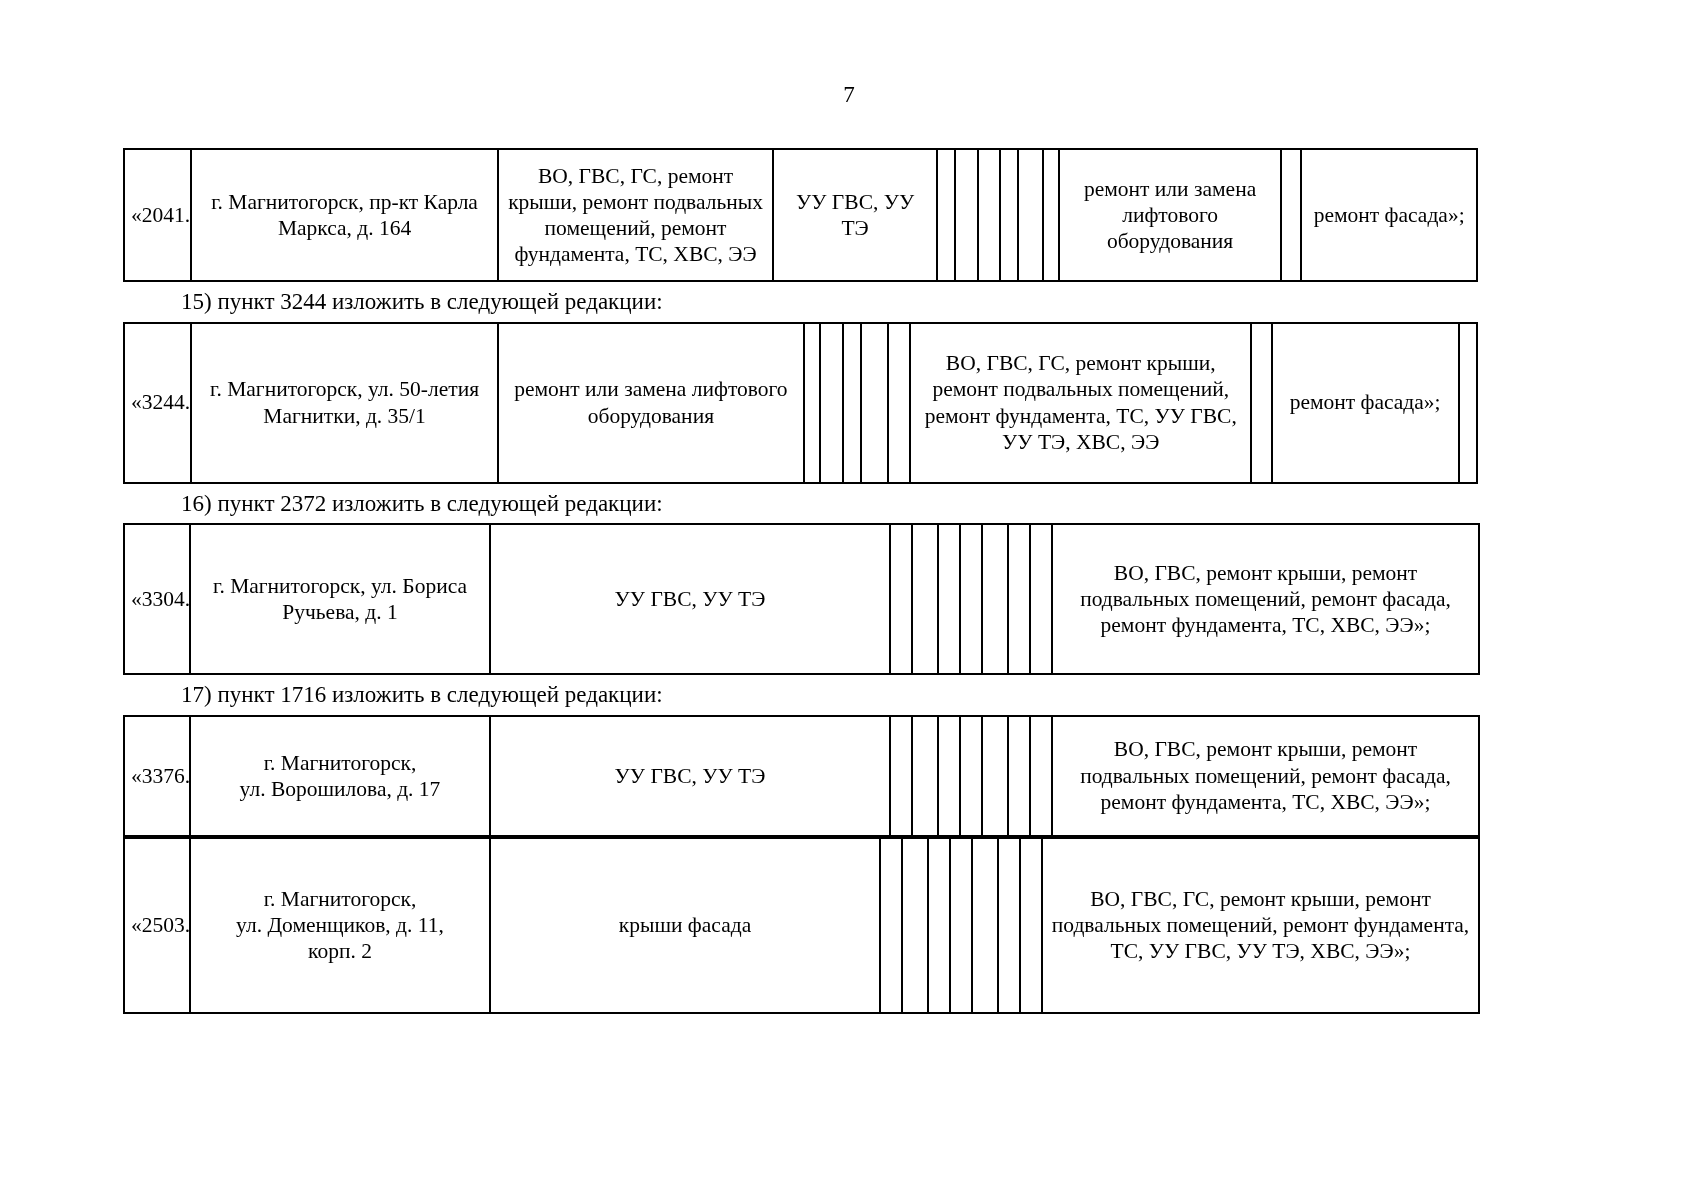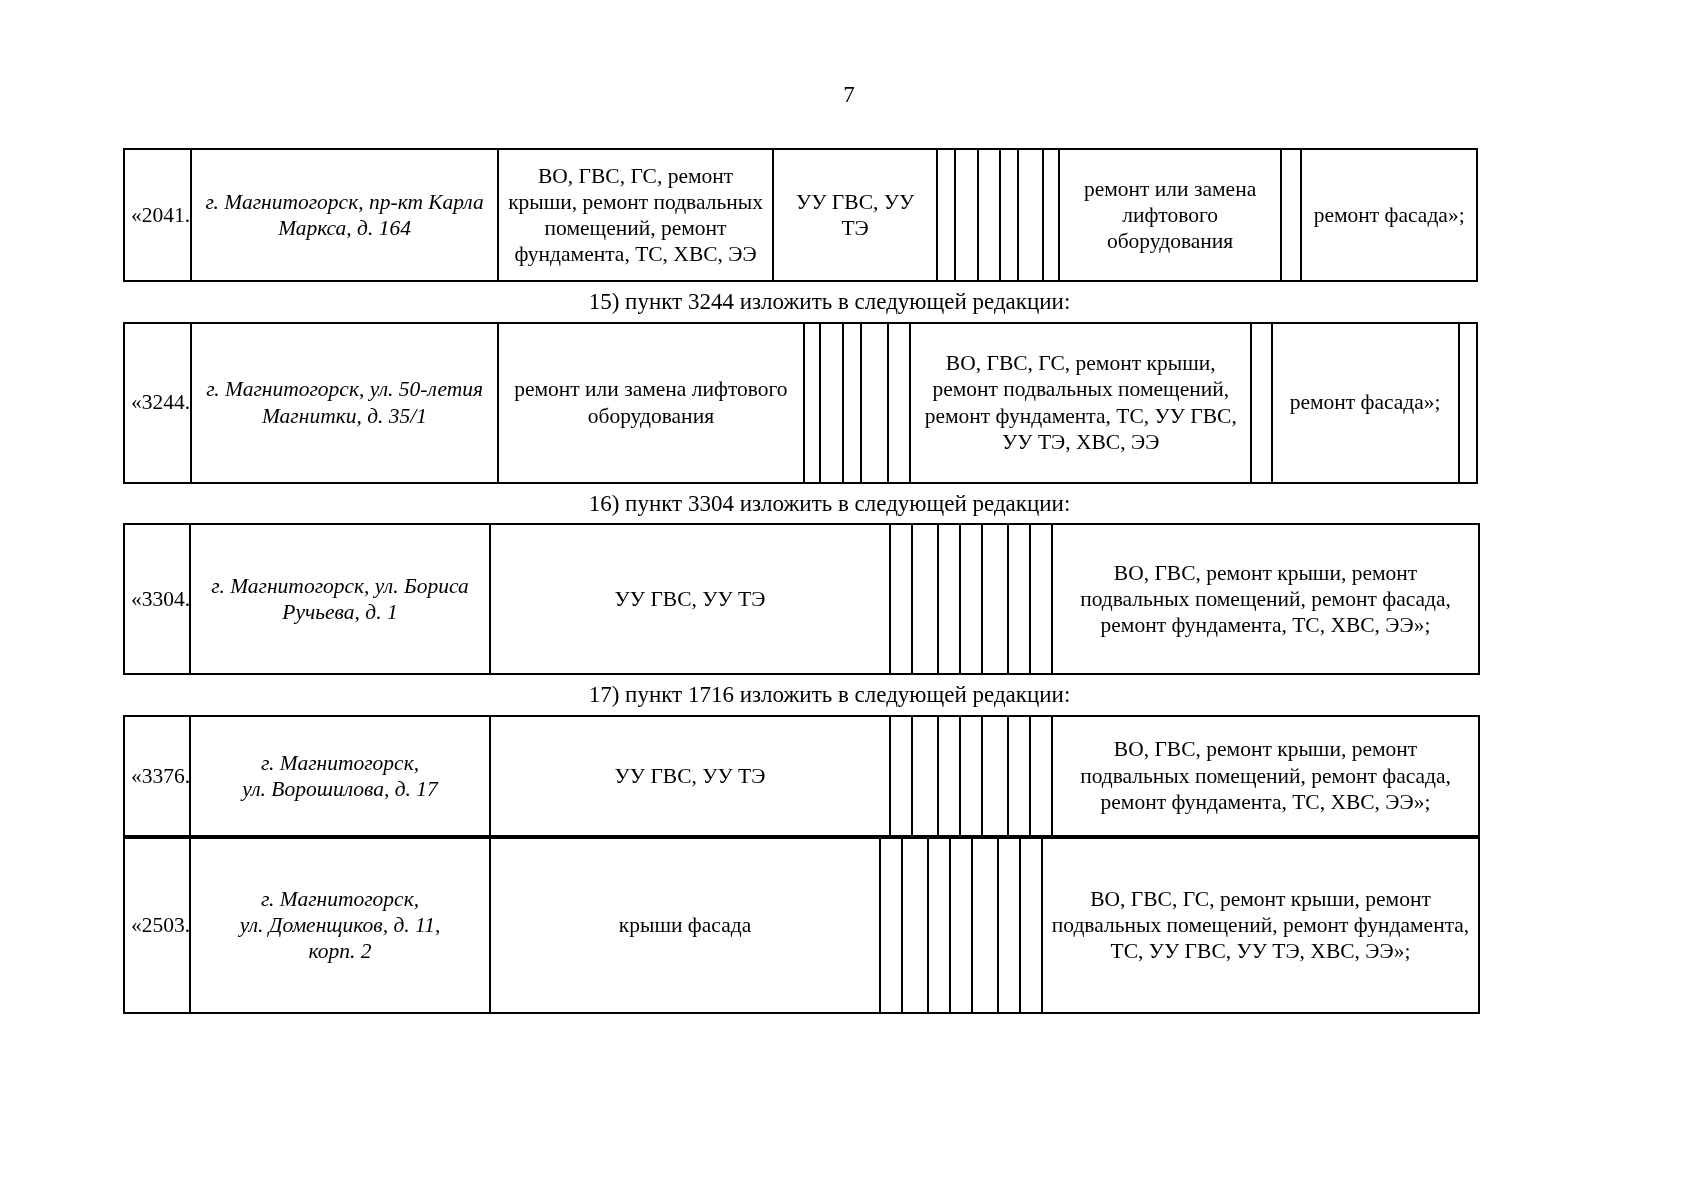--- a/index.html
+++ b/index.html
@@ -55,32 +55,31 @@
     text-align: center;
     font-family: "Liberation Serif", "DejaVu Serif", serif;
   }
   td.num {
     text-align: center;
     white-space: nowrap;
   }
   td.addr {
     text-align: left;
     padding-left: 10px;
-    font-style: italic;
   }
   td.narrow {
     padding: 0;
   }
 
   
   .section-heading {
     font-size: 23px;
     line-height: 1.2;
     padding: 6px 0 6px 0;
-    text-align: center;
+    text-align: left;
     padding-left: 58px;
     font-family: "Liberation Serif", "DejaVu Serif", serif;
     white-space: nowrap;
   }
 </style>
 </head>
 <body>
 
 <div class="page">
 
@@ -151,21 +150,21 @@
         <td class="narrow"></td>
         <td class="narrow"></td>
         <td>ВО, ГВС, ГС, ремонт крыши, ремонт подвальных помещений, ремонт фундамента, ТС, УУ ГВС, УУ ТЭ, ХВС, ЭЭ</td>
         <td class="narrow"></td>
         <td>ремонт фасада»;</td>
         <td class="narrow"></td>
       </tr>
     </tbody>
       </table>
 
-    <div class="section-heading">16) пункт 3304 изложить в следующей редакции:</div>
+    <div class="section-heading">16) пункт 2372 изложить в следующей редакции:</div>
 
     <table class="doc">
       <colgroup>
         <col style="width:66px">
         <col style="width:300px">
         <col style="width:400px">
         <col style="width:22px">
         <col style="width:26px">
         <col style="width:22px">
         <col style="width:22px">

